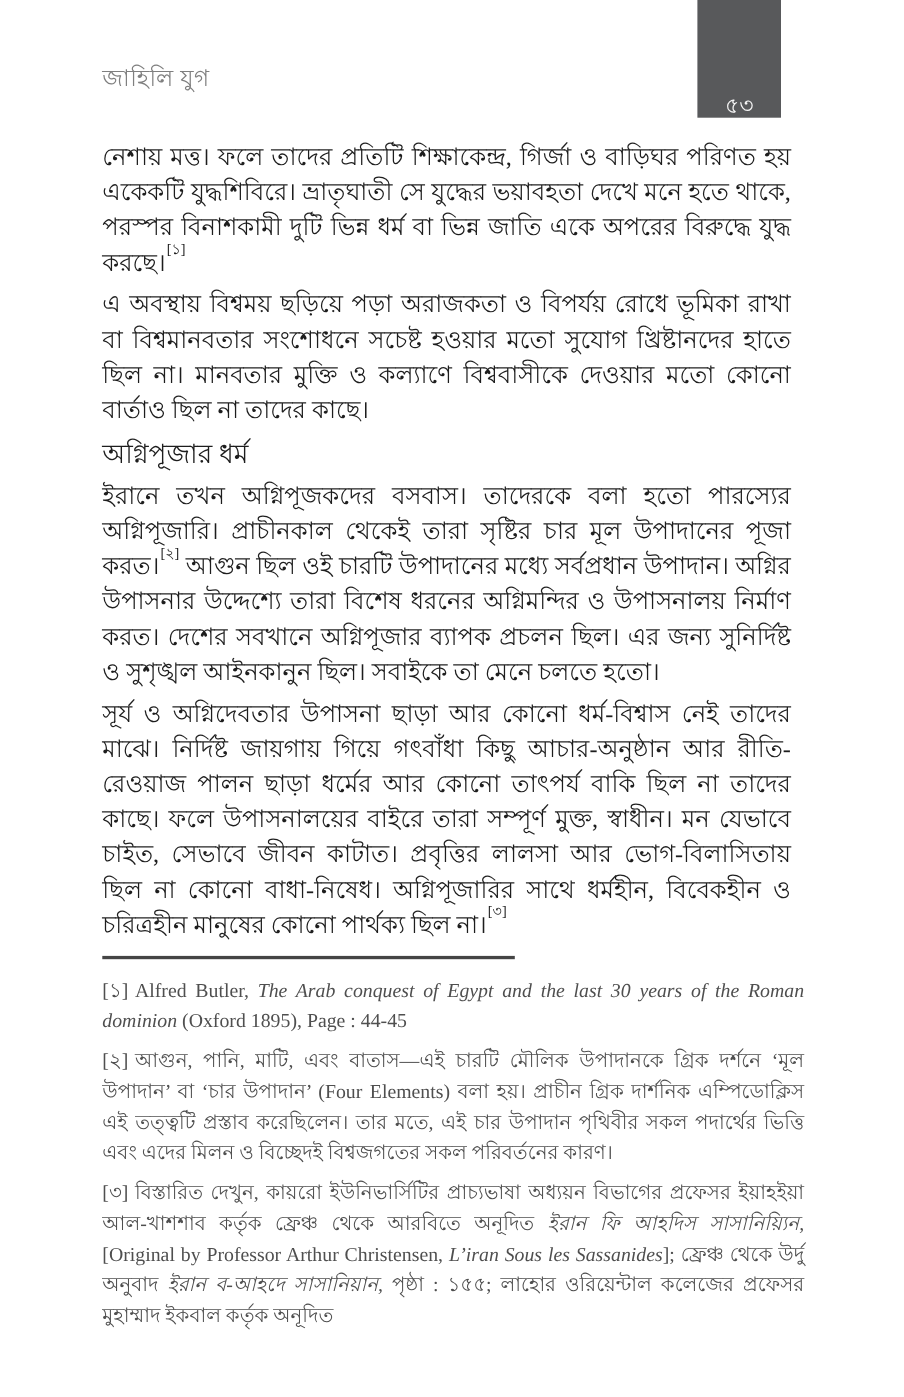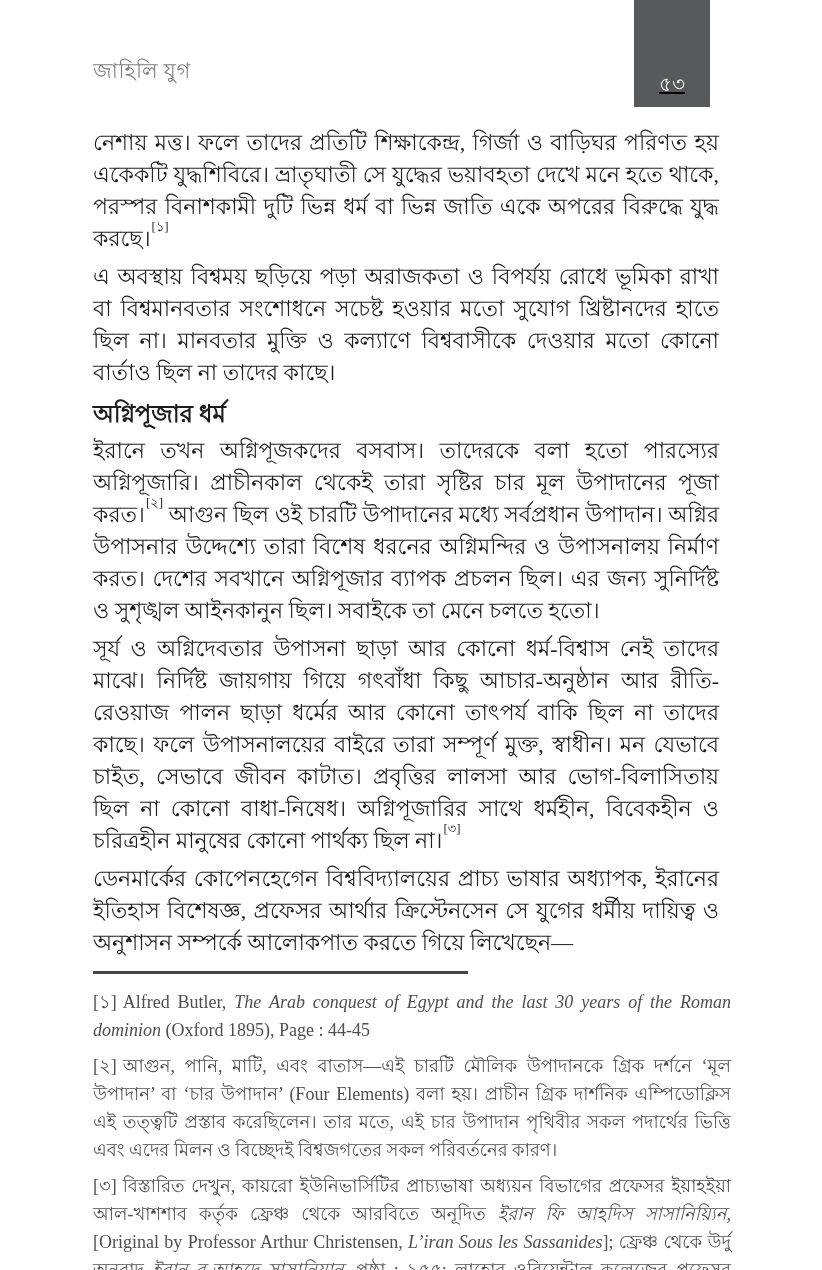--- a/index.html
+++ b/index.html
@@ -36,22 +36,21 @@
   .page-num-box{
     position:absolute;
     top:0;left:634px;
     width:76px;height:107px;
     background:var(--page-box-bg,#58595b);
     display:flex;
     flex-direction:column;
     justify-content:flex-end;
     align-items:center;
     box-sizing:border-box;
-    padding-bottom:13px;
-    text-decoration:underline;
+    padding-bottom:0;
   }
   .page-num-box .num{
     color:var(--page-number-text,#f7f7f7);
     font-size:20px;
     line-height:1;
   }
   
   .content{
     position:absolute;
     top:127px;left:93px;width:638px;
@@ -61,21 +60,21 @@
     margin:0 12px 6px 0;
     font-size:22px;
     line-height:32px;
     text-align:justify;
     text-justify:inter-word;
   }
   h2.section-heading{
     margin:10px 0 6px 0;
     font-size:24px;
     line-height:30px;
-    font-weight:bold;
+    font-weight:normal;
     color:var(--body-text,#1d1d1d);
   }
   sup.fn-ref{
     font-size:13px;
     line-height:0;
     position:relative;
     top:-7px;
     margin-left:1px;
   }
   hr.footnote-rule{
@@ -112,21 +111,20 @@
     <p class="body-para"><span>নেশায় মত্ত। ফলে তাদের প্রতিটি শিক্ষাকেন্দ্র, গির্জা ও বাড়িঘর পরিণত হয় একেকটি যুদ্ধশিবিরে। ভ্রাতৃঘাতী সে যুদ্ধের ভয়াবহতা দেখে মনে হতে থাকে, পরস্পর বিনাশকামী দুটি ভিন্ন ধর্ম বা ভিন্ন জাতি একে অপরের বিরুদ্ধে যুদ্ধ করছে।</span><sup class="fn-ref">[১]</sup></p>
 
     <p class="body-para"><span>এ অবস্থায় বিশ্বময় ছড়িয়ে পড়া অরাজকতা ও বিপর্যয় রোধে ভূমিকা রাখা বা বিশ্বমানবতার সংশোধনে সচেষ্ট হওয়ার মতো সুযোগ খ্রিষ্টানদের হাতে ছিল না। মানবতার মুক্তি ও কল্যাণে বিশ্ববাসীকে দেওয়ার মতো কোনো বার্তাও ছিল না তাদের কাছে।</span></p>
 
     <h2 class="section-heading">অগ্নিপূজার ধর্ম</h2>
 
     <p class="body-para"><span>ইরানে তখন অগ্নিপূজকদের বসবাস। তাদেরকে বলা হতো পারস্যের অগ্নিপূজারি। প্রাচীনকাল থেকেই তারা সৃষ্টির চার মূল উপাদানের পূজা করত।</span><sup class="fn-ref">[২]</sup><span> আগুন ছিল ওই চারটি উপাদানের মধ্যে সর্বপ্রধান উপাদান। অগ্নির উপাসনার উদ্দেশ্যে তারা বিশেষ ধরনের অগ্নিমন্দির ও উপাসনালয় নির্মাণ করত। দেশের সবখানে অগ্নিপূজার ব্যাপক প্রচলন ছিল। এর জন্য সুনির্দিষ্ট ও সুশৃঙ্খল আইনকানুন ছিল। সবাইকে তা মেনে চলতে হতো।</span></p>
 
     <p class="body-para"><span>সূর্য ও অগ্নিদেবতার উপাসনা ছাড়া আর কোনো ধর্ম-বিশ্বাস নেই তাদের মাঝে। নির্দিষ্ট জায়গায় গিয়ে গৎবাঁধা কিছু আচার-অনুষ্ঠান আর রীতি-রেওয়াজ পালন ছাড়া ধর্মের আর কোনো তাৎপর্য বাকি ছিল না তাদের কাছে। ফলে উপাসনালয়ের বাইরে তারা সম্পূর্ণ মুক্ত, স্বাধীন। মন যেভাবে চাইত, সেভাবে জীবন কাটাত। প্রবৃত্তির লালসা আর ভোগ-বিলাসিতায় ছিল না কোনো বাধা-নিষেধ। অগ্নিপূজারির সাথে ধর্মহীন, বিবেকহীন ও চরিত্রহীন মানুষের কোনো পার্থক্য ছিল না।</span><sup class="fn-ref">[৩]</sup></p>
 
-    <p class="body-para"><span>ডেনমার্কের কোপেনহেগেন বিশ্ববিদ্যালয়ের প্রাচ্য ভাষার অধ্যাপক, ইরানের ইতিহাস বিশেষজ্ঞ, প্রফেসর আর্থার ক্রিস্টেনসেন সে যুগের ধর্মীয় দায়িত্ব ও অনুশাসন সম্পর্কে আলোকপাত করতে গিয়ে লিখেছেন—</span></p>
 
     <hr class="footnote-rule">
 
     <div class="footnotes">
 
       <p class="fn"><span class="fn-marker">[১]</span><span class="latin">Alfred Butler, </span><span class="latin italic">The Arab conquest of Egypt and the last 30 years of the Roman dominion</span><span class="latin"> (Oxford 1895), Page : 44-45</span></p>
 
       <p class="fn"><span class="fn-marker">[২]</span><span>আগুন, পানি, মাটি, এবং বাতাস—এই চারটি মৌলিক উপাদানকে গ্রিক দর্শনে ‘মূল উপাদান’ বা ‘চার উপাদান’ </span><span class="latin">(Four Elements)</span><span> বলা হয়। প্রাচীন গ্রিক দার্শনিক এম্পিডোক্লিস এই তত্ত্বটি প্রস্তাব করেছিলেন। তার মতে, এই চার উপাদান পৃথিবীর সকল পদার্থের ভিত্তি এবং এদের মিলন ও বিচ্ছেদই বিশ্বজগতের সকল পরিবর্তনের কারণ।</span></p>
 
       <p class="fn"><span class="fn-marker">[৩]</span><span>বিস্তারিত দেখুন, কায়রো ইউনিভার্সিটির প্রাচ্যভাষা অধ্যয়ন বিভাগের প্রফেসর ইয়াহইয়া আল-খাশশাব কর্তৃক ফ্রেঞ্চ থেকে আরবিতে অনূদিত </span><span class="italic">ইরান ফি আহদিস সাসানিয়্যিন,</span><span class="latin"> [Original by Professor Arthur Christensen, </span><span class="latin italic">L’iran Sous les Sassanides</span><span>]; ফ্রেঞ্চ থেকে উর্দু অনুবাদ </span><span class="italic">ইরান ব-আহদে সাসানিয়ান,</span><span> পৃষ্ঠা : ১৫৫; লাহোর ওরিয়েন্টাল কলেজের প্রফেসর মুহাম্মাদ ইকবাল কর্তৃক অনূদিত </span></p>

